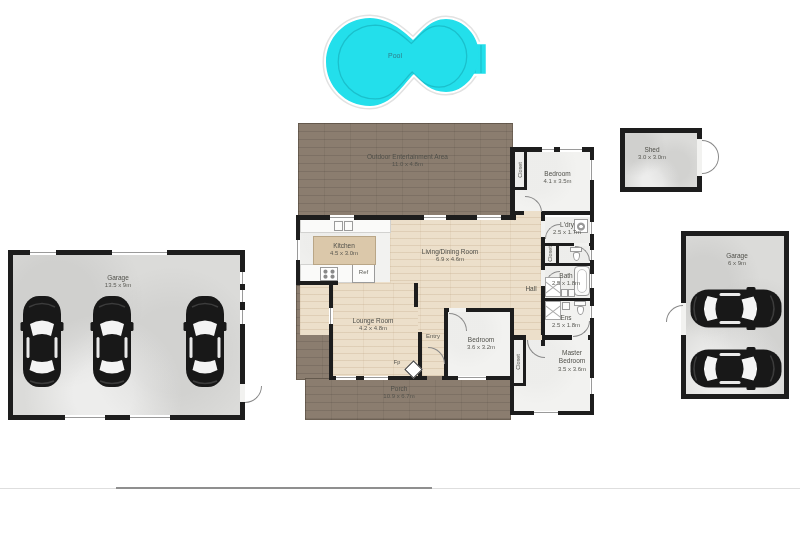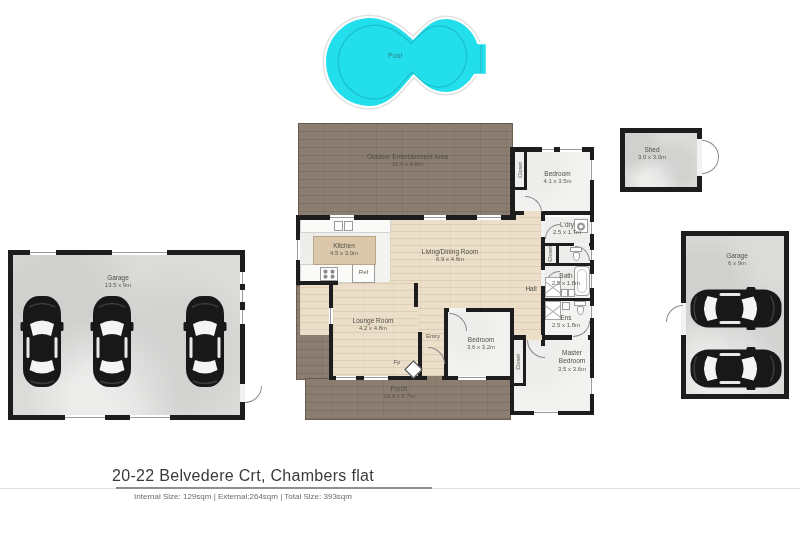--- a/index.html
+++ b/index.html
@@ -320,18 +320,16 @@
     <span class="l1">Porch</span>
     <span class="l2">10.9 x 6.7m</span>
   </div>
   <div class="lbl" style="left:390px;top:359px;width:14px">
     <span style="font-size:5.5px">Fp</span>
   </div>
   <div class="vert" style="left:505px;top:165px"><span>Closet</span></div>
   <div class="vert" style="left:535px;top:249px"><span>Closet</span></div>
   <div class="vert" style="left:503px;top:357px"><span>Closet</span></div>
 
-  <div class="addr"><span>20-22 Belvedere Crt, Chambers flat</span></div>
   <div class="rule-light"></div>
   <div class="rule-dark"></div>
-  <div class="sizes"><span>Internal Size: 129sqm | External:264sqm | Total Size: 393sqm</span></div>
 
 </div>
 
 </body></html>

